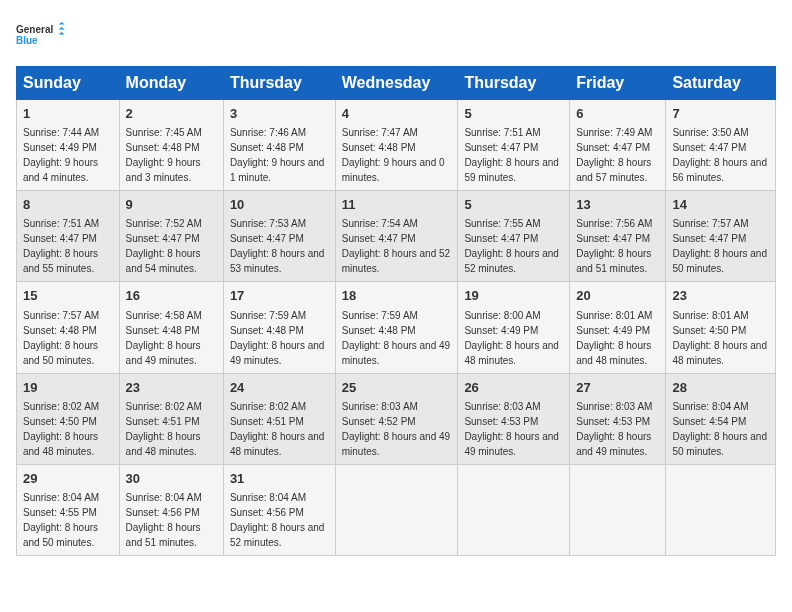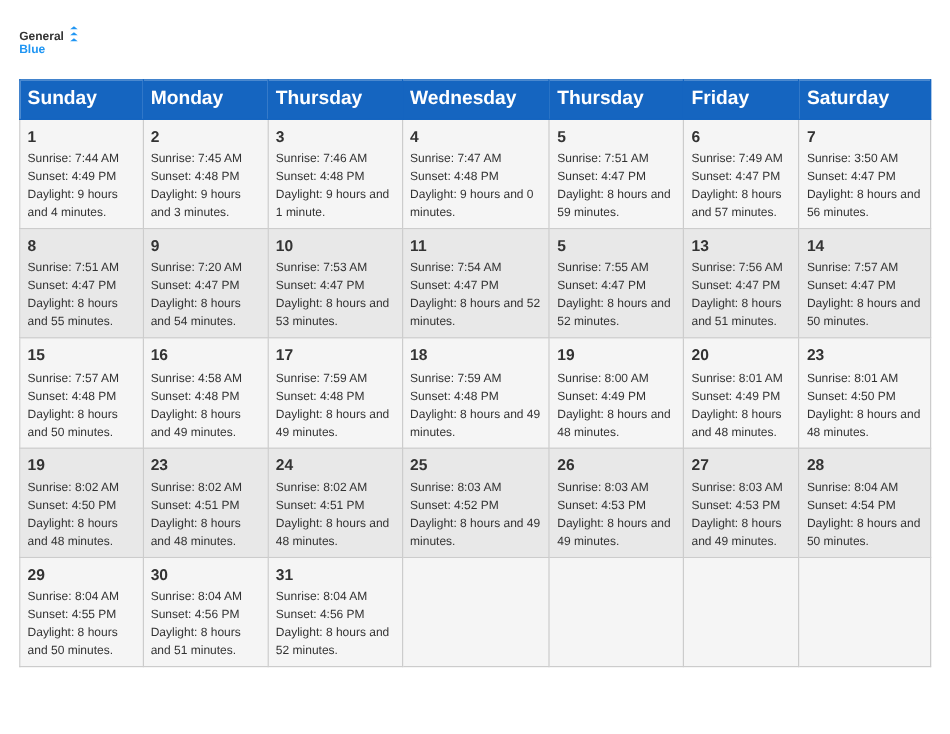--- a/index.html
+++ b/index.html
@@ -113,21 +113,21 @@
         <td><span class="day-num">1</span><span class="cell-info">Sunrise: 7:44 AM</span><br><span class="cell-info">Sunset: 4:49 PM</span><br><span class="cell-info">Daylight: 9 hours and 4 minutes.</span></td>
         <td><span class="day-num">2</span><span class="cell-info">Sunrise: 7:45 AM</span><br><span class="cell-info">Sunset: 4:48 PM</span><br><span class="cell-info">Daylight: 9 hours and 3 minutes.</span></td>
         <td><span class="day-num">3</span><span class="cell-info">Sunrise: 7:46 AM</span><br><span class="cell-info">Sunset: 4:48 PM</span><br><span class="cell-info">Daylight: 9 hours and 1 minute.</span></td>
         <td><span class="day-num">4</span><span class="cell-info">Sunrise: 7:47 AM</span><br><span class="cell-info">Sunset: 4:48 PM</span><br><span class="cell-info">Daylight: 9 hours and 0 minutes.</span></td>
         <td><span class="day-num">5</span><span class="cell-info">Sunrise: 7:51 AM</span><br><span class="cell-info">Sunset: 4:47 PM</span><br><span class="cell-info">Daylight: 8 hours and 59 minutes.</span></td>
         <td><span class="day-num">6</span><span class="cell-info">Sunrise: 7:49 AM</span><br><span class="cell-info">Sunset: 4:47 PM</span><br><span class="cell-info">Daylight: 8 hours and 57 minutes.</span></td>
         <td><span class="day-num">7</span><span class="cell-info">Sunrise: 3:50 AM</span><br><span class="cell-info">Sunset: 4:47 PM</span><br><span class="cell-info">Daylight: 8 hours and 56 minutes.</span></td>
       </tr>
       <tr>
         <td><span class="day-num">8</span><span class="cell-info">Sunrise: 7:51 AM</span><br><span class="cell-info">Sunset: 4:47 PM</span><br><span class="cell-info">Daylight: 8 hours and 55 minutes.</span></td>
-        <td><span class="day-num">9</span><span class="cell-info">Sunrise: 7:20 AM</span><br><span class="cell-info">Sunset: 4:47 PM</span><br><span class="cell-info">Daylight: 8 hours and 54 minutes.</span></td>
+        <td><span class="day-num">9</span><span class="cell-info">Sunrise: 7:52 AM</span><br><span class="cell-info">Sunset: 4:47 PM</span><br><span class="cell-info">Daylight: 8 hours and 54 minutes.</span></td>
         <td><span class="day-num">10</span><span class="cell-info">Sunrise: 7:53 AM</span><br><span class="cell-info">Sunset: 4:47 PM</span><br><span class="cell-info">Daylight: 8 hours and 53 minutes.</span></td>
         <td><span class="day-num">11</span><span class="cell-info">Sunrise: 7:54 AM</span><br><span class="cell-info">Sunset: 4:47 PM</span><br><span class="cell-info">Daylight: 8 hours and 52 minutes.</span></td>
         <td><span class="day-num">5</span><span class="cell-info">Sunrise: 7:55 AM</span><br><span class="cell-info">Sunset: 4:47 PM</span><br><span class="cell-info">Daylight: 8 hours and 52 minutes.</span></td>
         <td><span class="day-num">13</span><span class="cell-info">Sunrise: 7:56 AM</span><br><span class="cell-info">Sunset: 4:47 PM</span><br><span class="cell-info">Daylight: 8 hours and 51 minutes.</span></td>
         <td><span class="day-num">14</span><span class="cell-info">Sunrise: 7:57 AM</span><br><span class="cell-info">Sunset: 4:47 PM</span><br><span class="cell-info">Daylight: 8 hours and 50 minutes.</span></td>
       </tr>
       <tr>
         <td><span class="day-num">15</span><span class="cell-info">Sunrise: 7:57 AM</span><br><span class="cell-info">Sunset: 4:48 PM</span><br><span class="cell-info">Daylight: 8 hours and 50 minutes.</span></td>
         <td><span class="day-num">16</span><span class="cell-info">Sunrise: 4:58 AM</span><br><span class="cell-info">Sunset: 4:48 PM</span><br><span class="cell-info">Daylight: 8 hours and 49 minutes.</span></td>
         <td><span class="day-num">17</span><span class="cell-info">Sunrise: 7:59 AM</span><br><span class="cell-info">Sunset: 4:48 PM</span><br><span class="cell-info">Daylight: 8 hours and 49 minutes.</span></td>

